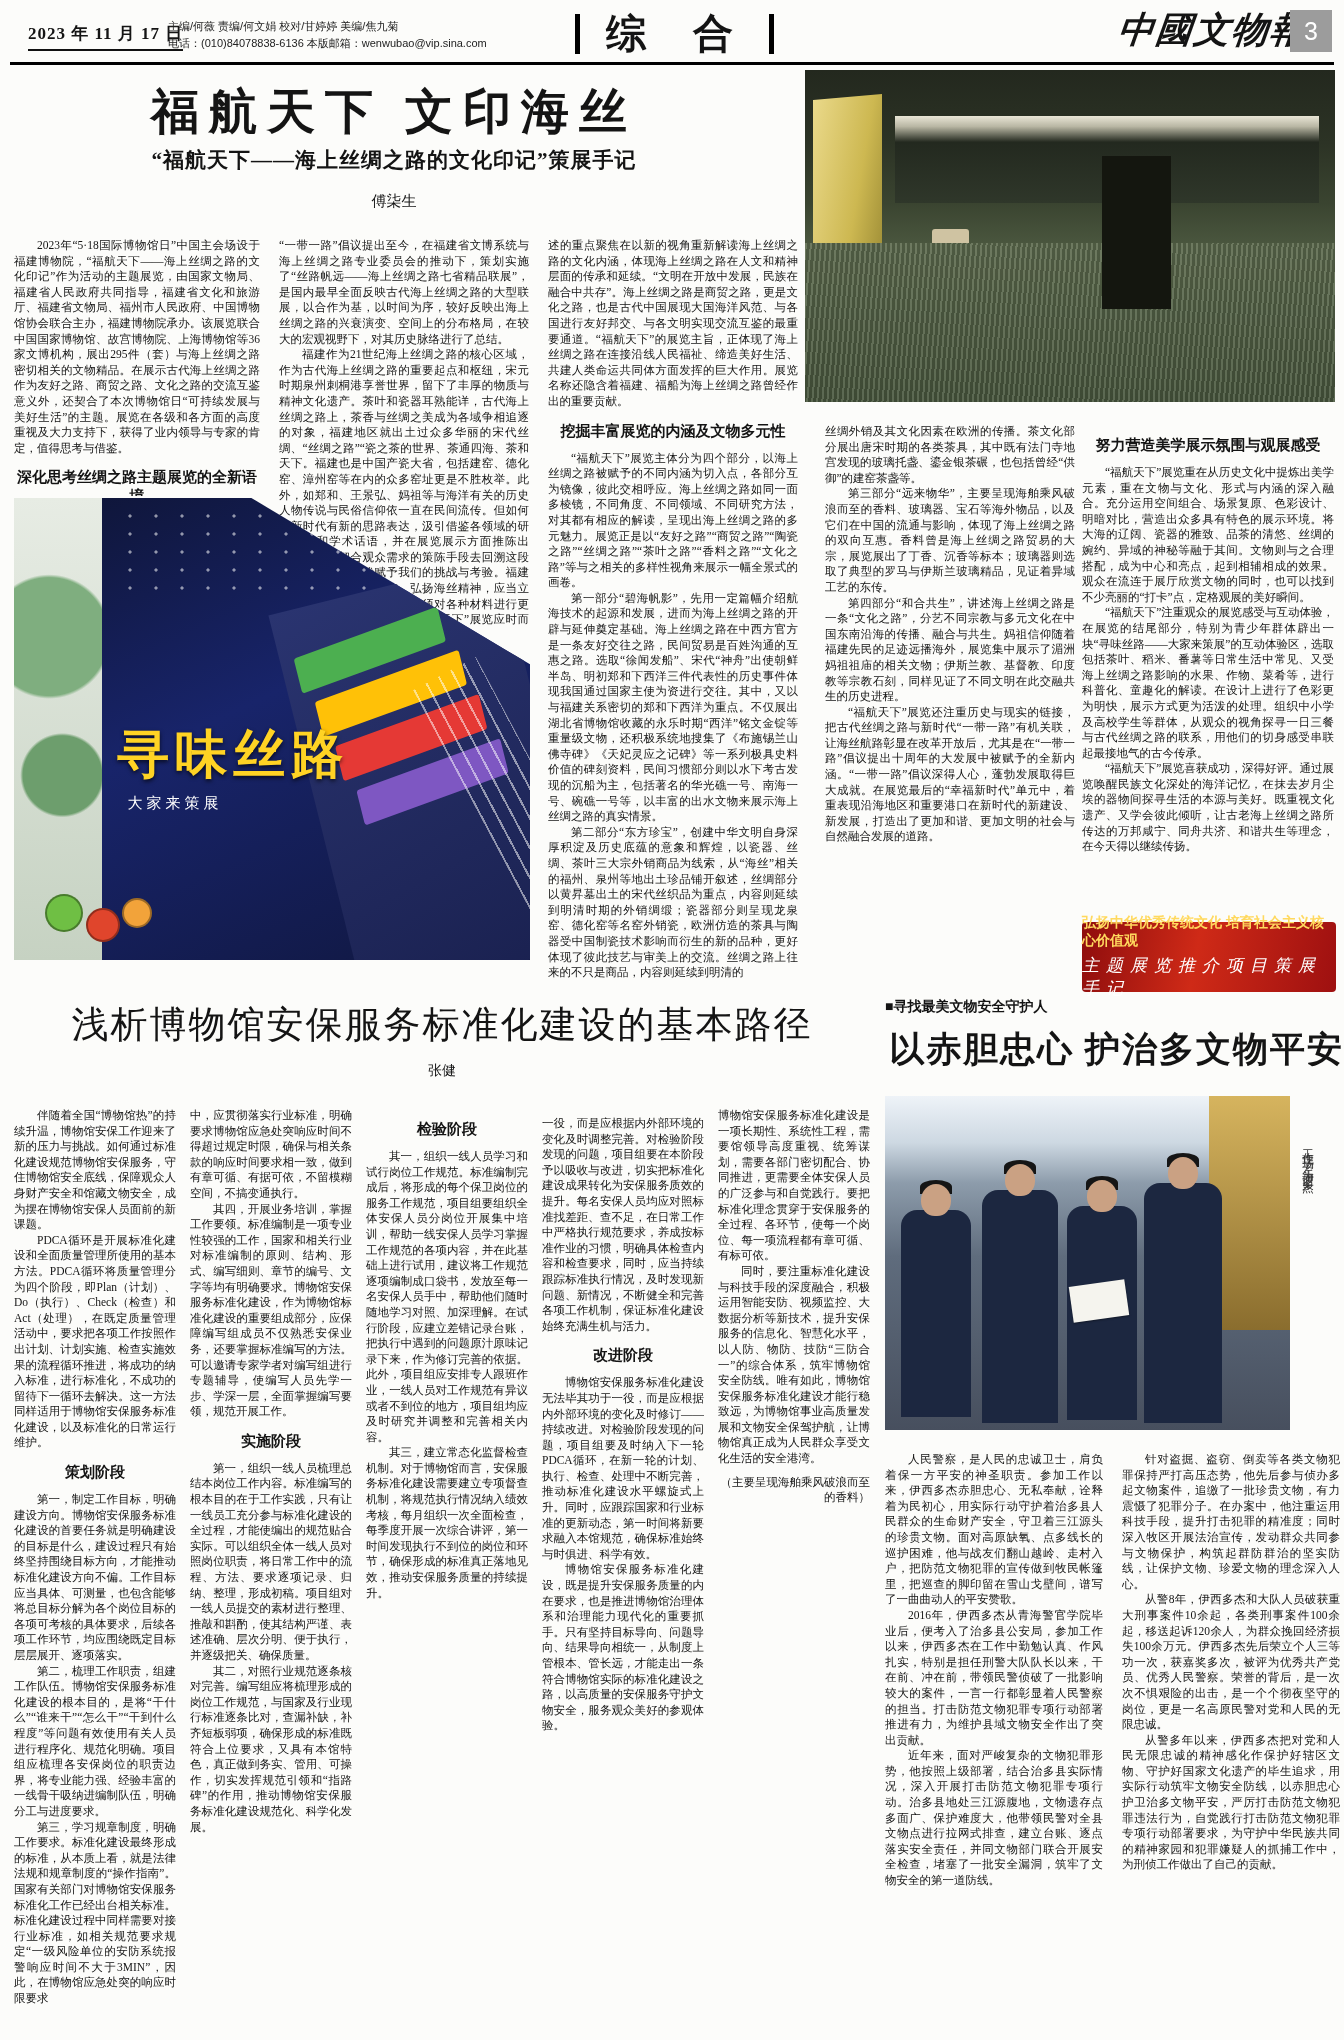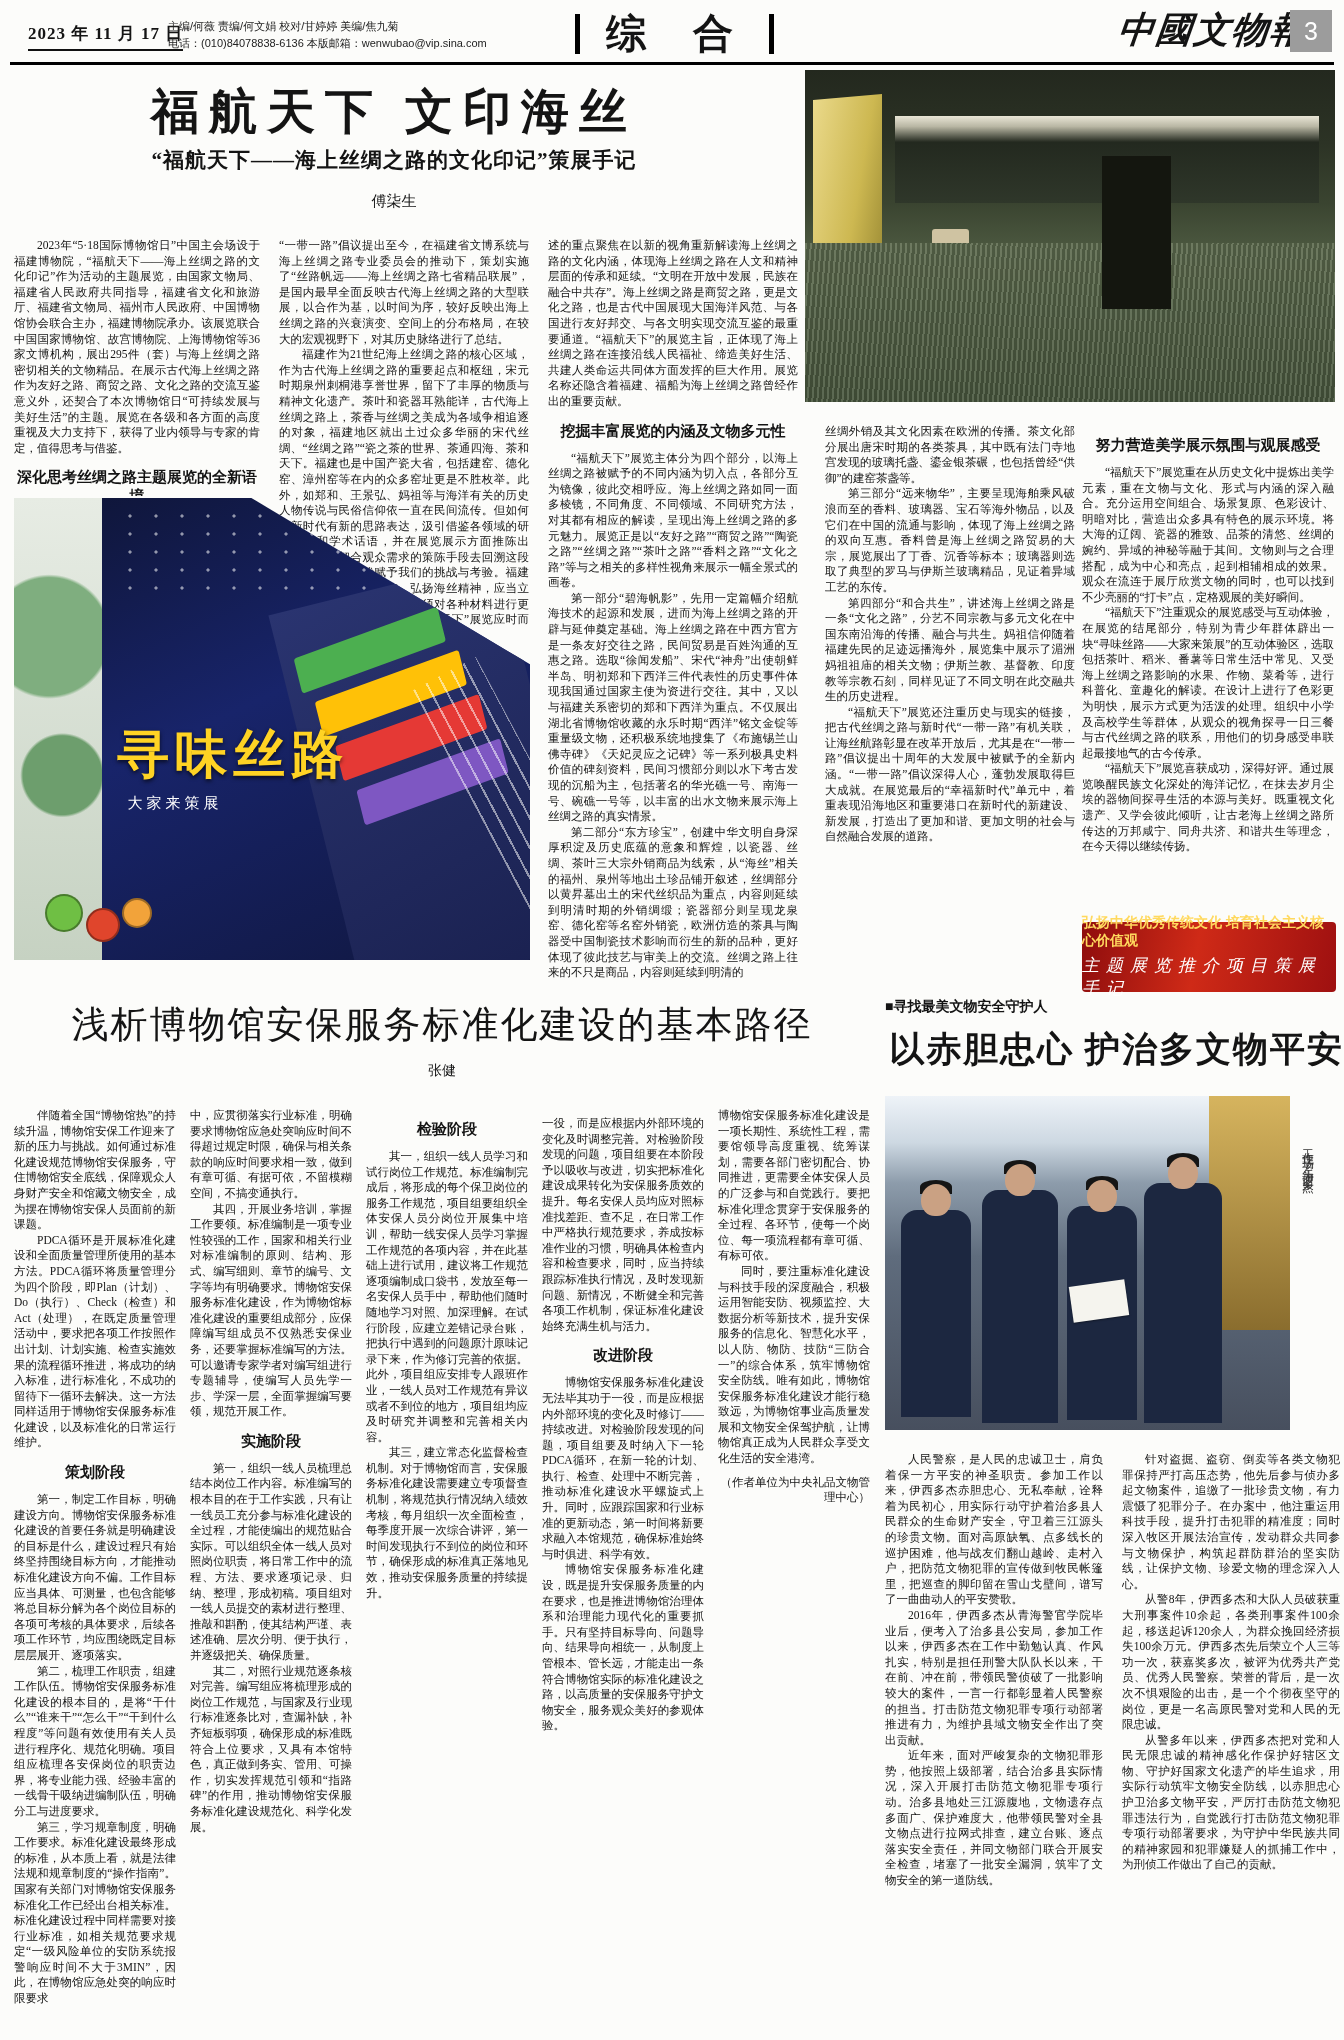--- a/index.html
+++ b/index.html
@@ -204,21 +204,21 @@
     </div>
   <div class="col" style="left:542px;top:1108px;width:162px;height:924px;margin-top:8px;">
       <p class="para cont">一役，而是应根据内外部环境的变化及时调整完善。对检验阶段发现的问题，项目组要在本阶段予以吸收与改进，切实把标准化建设成果转化为安保服务质效的提升。每名安保人员均应对照标准找差距、查不足，在日常工作中严格执行规范要求，养成按标准作业的习惯，明确具体检查内容和检查要求，同时，应当持续跟踪标准执行情况，及时发现新问题、新情况，不断健全和完善各项工作机制，保证标准化建设始终充满生机与活力。</p>
       <h3 class="colhead">改进阶段</h3>
       <p class="para">博物馆安保服务标准化建设无法毕其功于一役，而是应根据内外部环境的变化及时修订——持续改进。对检验阶段发现的问题，项目组要及时纳入下一轮PDCA循环，在新一轮的计划、执行、检查、处理中不断完善，推动标准化建设水平螺旋式上升。同时，应跟踪国家和行业标准的更新动态，第一时间将新要求融入本馆规范，确保标准始终与时俱进、科学有效。</p>
       <p class="para">博物馆安保服务标准化建设，既是提升安保服务质量的内在要求，也是推进博物馆治理体系和治理能力现代化的重要抓手。只有坚持目标导向、问题导向、结果导向相统一，从制度上管根本、管长远，才能走出一条符合博物馆实际的标准化建设之路，以高质量的安保服务守护文物安全，服务观众美好的参观体验。</p>
     </div>
   <div class="col" style="left:718px;top:1108px;width:152px;height:924px;">
       <p class="para cont">博物馆安保服务标准化建设是一项长期性、系统性工程，需要馆领导高度重视、统筹谋划，需要各部门密切配合、协同推进，更需要全体安保人员的广泛参与和自觉践行。要把标准化理念贯穿于安保服务的全过程、各环节，使每一个岗位、每一项流程都有章可循、有标可依。</p>
       <p class="para">同时，要注重标准化建设与科技手段的深度融合，积极运用智能安防、视频监控、大数据分析等新技术，提升安保服务的信息化、智慧化水平，以人防、物防、技防“三防合一”的综合体系，筑牢博物馆安全防线。唯有如此，博物馆安保服务标准化建设才能行稳致远，为博物馆事业高质量发展和文物安全保驾护航，让博物馆真正成为人民群众享受文化生活的安全港湾。</p>
-      <p class="para note">（作者单位为中央礼品文物管理中心）</p>
+      <p class="para note">（主要呈现海舶乘风破浪而至的香料）</p>
     </div>
 
   <div class="tag">■寻找最美文物安全守护人</div>
   <h2 class="sec3-headline" style="margin:4px;">以赤胆忠心  护治多文物平安</h2>
 
   <div class="photo ph3">
     <div class="ph3-wall"></div>
     <div class="officer" style="left:4%;top:34%;height:62%;">
         <div class="hair"></div>
         <div class="head"></div>

